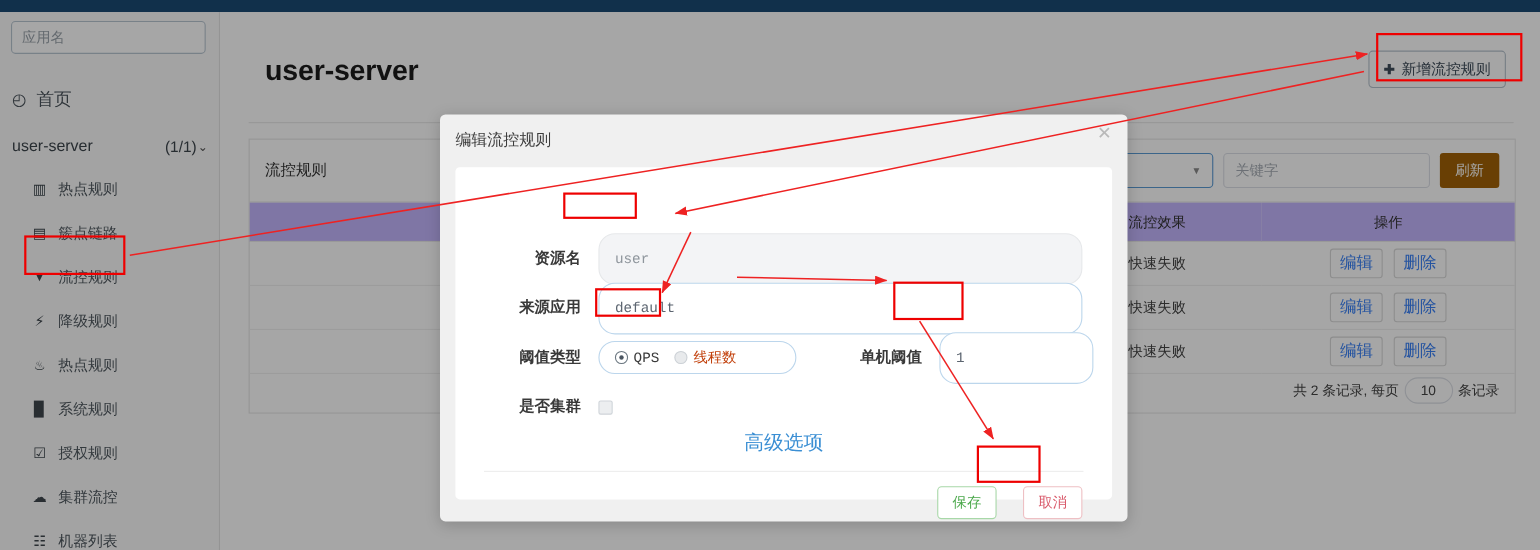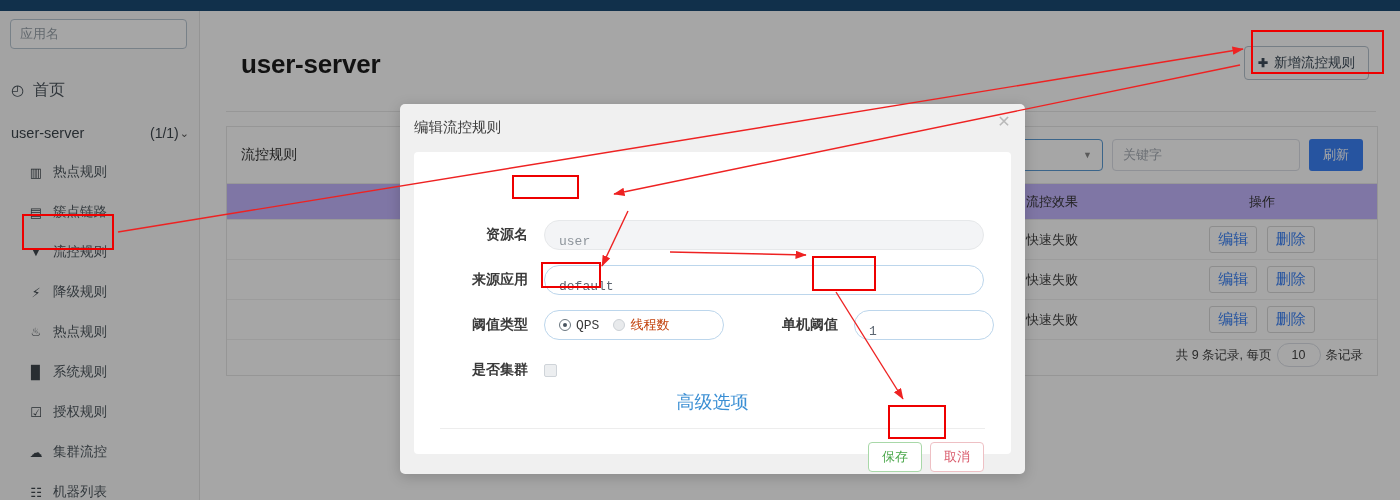--- a/index.html
+++ b/index.html
@@ -88,21 +88,21 @@
     background: #fff;
   }
   .sel-box .sv { flex: 1; }
   .sel-box .sc { font-size: 9px; color: #8a8a8a; }
   .kw-box {
     width: 188px; height: 32px; border: 1px solid #dcdfe6; border-radius: 4px;
     display: flex; align-items: center; padding: 0 10px; font-size: 13px; color: #a7adb5;
     background: #fff;
   }
   .refresh-btn {
-    width: 54px; height: 32px; background: #3b82f6; color: #fff; border: none;
+    width: 54px; height: 32px; background: #a16207; color: #fff; border: none;
     border-radius: 3px; font-size: 13px; cursor: pointer;
     font-family: "Liberation Sans", sans-serif;
   }
 
   table.grid { position: absolute; left: 0; top: 56px; width: 100%; border-collapse: collapse; }
   table.grid th {
     height: 36px; font-size: 13px; font-weight: normal; color: #333;
     border-top: 1px solid #ececec; border-bottom: 1px solid #ececec;
     background: #c4b5fd;
   }
@@ -148,22 +148,22 @@
     position: absolute; left: 14px; top: 48px; width: 597px; height: 302px;
     background: #fff; border-radius: 4px;
   }
 
   .frow { position: absolute; left: 0; width: 100%; height: 30px; display: flex; align-items: center; font-family: Liberation Mono, monospace; }
   .flabel {
     width: 130px; text-align: right; padding-right: 16px;
     font-size: 14px; font-weight: bold; color: #3a3a3a;
   }
   .finput {
-    height: 30px; border: 1px solid #bcd6ec; border-radius: 15px;
-    background: #fff; display: flex; align-items: flex-end; padding: 0 14px;
+    height: 47px; border: 1px solid #bcd6ec; border-radius: 15px;
+    background: #fff; display: flex; align-items: center; padding: 0 14px;
     font-size: 13px; color: #5c6570;
   }
   .finput.disabled { background: #f3f4f6; border-color: #e6e8ea; color: #8e959c; }
 
   .radio-group {
     height: 30px; border: 1px solid #bcd6ec; border-radius: 15px; background: #fff;
     display: flex; align-items: center; padding: 0 14px; gap: 14px;
   }
   .radio { display: flex; align-items: center; gap: 5px; font-size: 13px; color: #3a3a3a; cursor: pointer; }
   .radio .dot {
@@ -178,21 +178,21 @@
   .radio.off { color: #c2410c; }
   .radio.off .dot { background: #e8eaec; border-color: #ccd1d6; }
 
   .cb { width: 13px; height: 13px; border: 1px solid #cfd4d9; background: #eceef0; border-radius: 2px; }
 
   .adv-link {
     position: absolute; left: 0; top: 238px; width: 100%; text-align: center;
     font-size: 18px; color: #3b8fd4; cursor: pointer; font-family: Liberation Mono, monospace;
   }
   .modal-divider { position: absolute; left: 26px; top: 276px; width: 545px; height: 1px; background: #ededed; }
-  .modal-actions { position: absolute; right: 27px; top: 290px; display: flex; gap: 8px; }
+  .modal-actions { position: absolute; right: 27px; top: 290px; display: flex; gap: 24px; }
   .btn-save {
     width: 54px; height: 30px; border: 1px solid #a8d8a8; border-radius: 4px;
     background: #fff; color: #4aa84a; font-size: 13px; cursor: pointer;
     font-family: "Liberation Sans", sans-serif;
   }
   .btn-cancel {
     width: 54px; height: 30px; border: 1px solid #eec0c4; border-radius: 4px;
     background: #fff; color: #d9596a; font-size: 13px; cursor: pointer;
     font-family: "Liberation Sans", sans-serif;
   }
@@ -326,21 +326,21 @@
               <td>快速失败</td>
               <td>
                 <span class="opbtn">编辑</span>
                 <span class="opbtn">删除</span>
               </td>
             </tr>
           </tbody>
         </table>
 
         <div class="tbl-footer">
-          <span>共 9 条记录, 每页</span>
+          <span>共 2 条记录, 每页</span>
           <span class="page-size">10</span>
           <span>条记录</span>
         </div>
       </div>
     </div>
   </div>
 
   <div id="dim"></div>
 
   <div class="modal">

